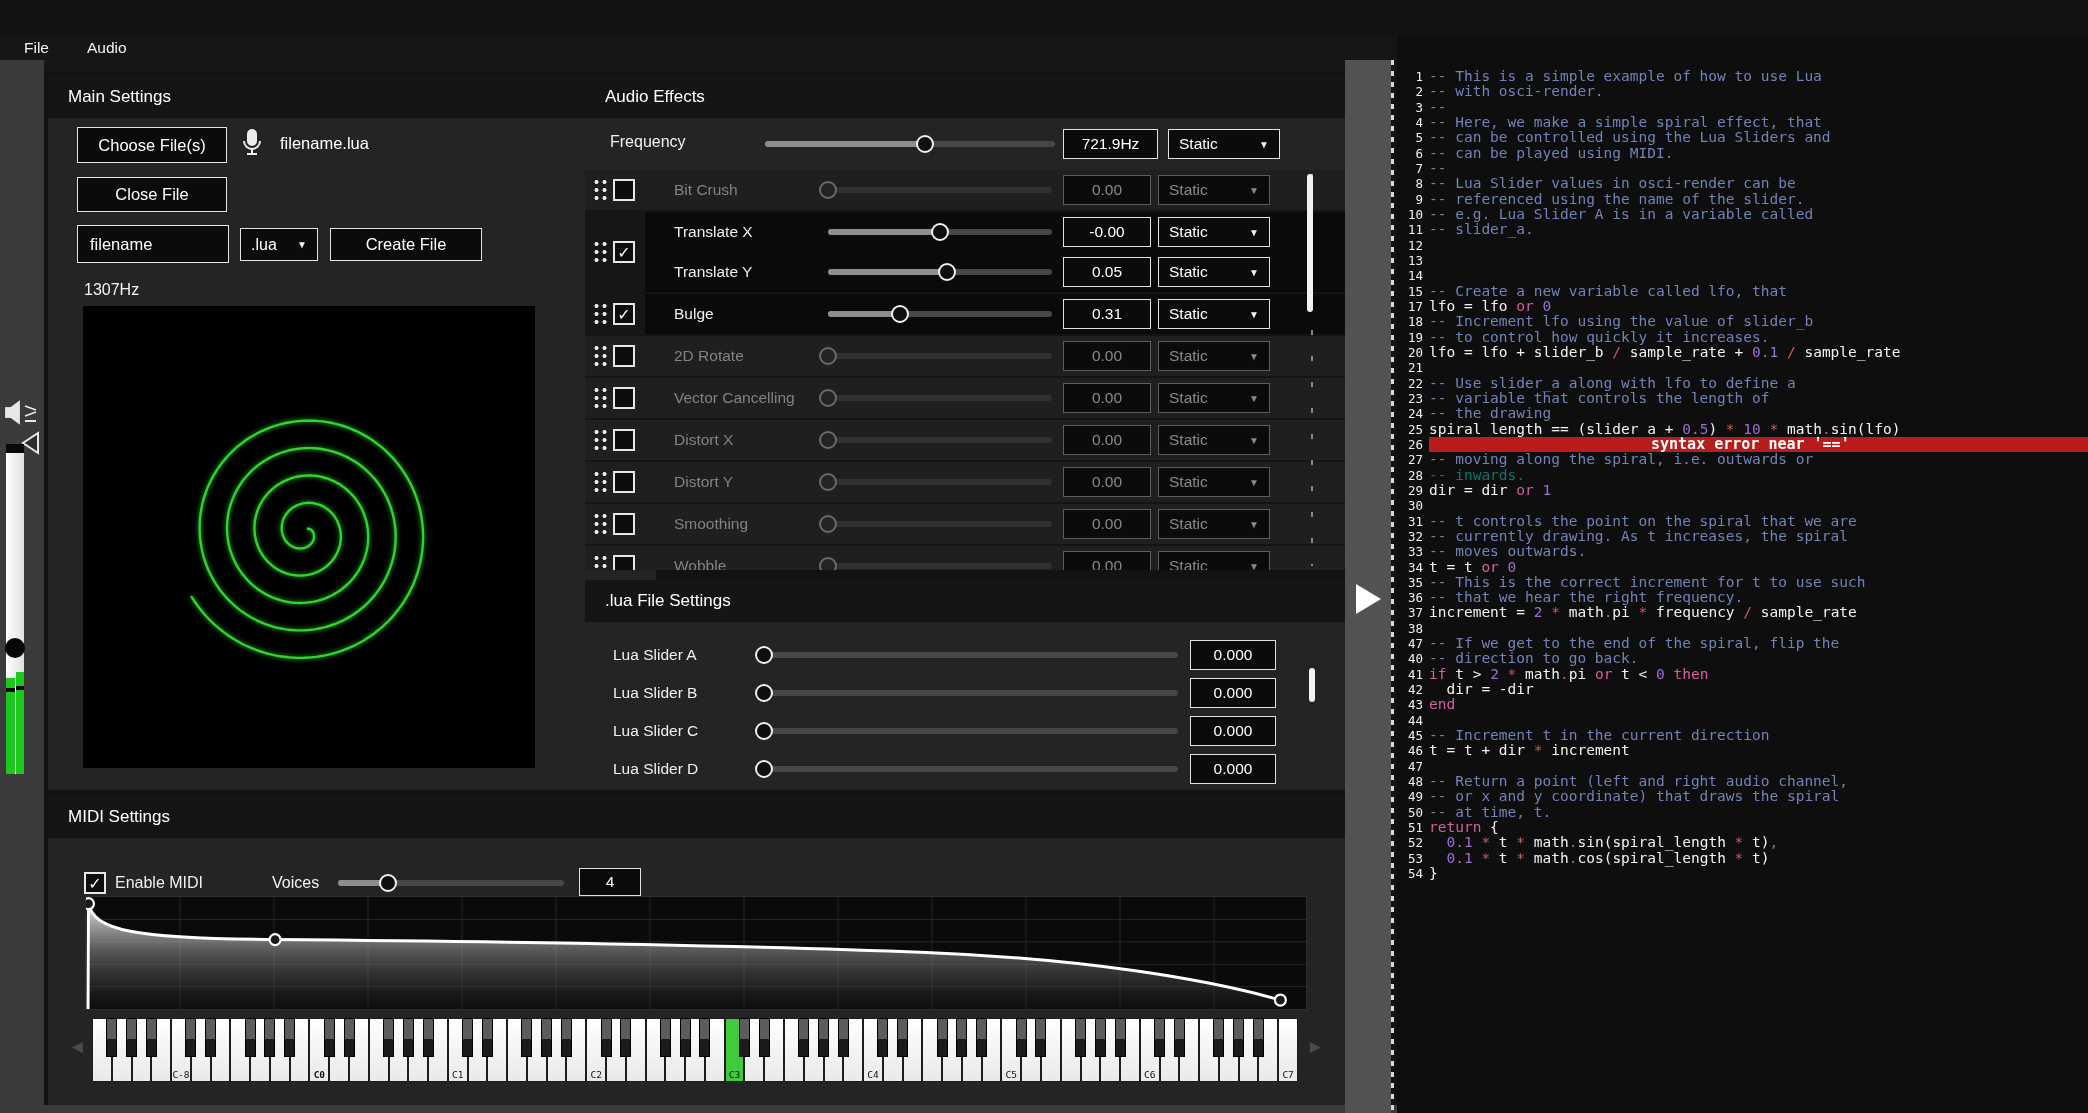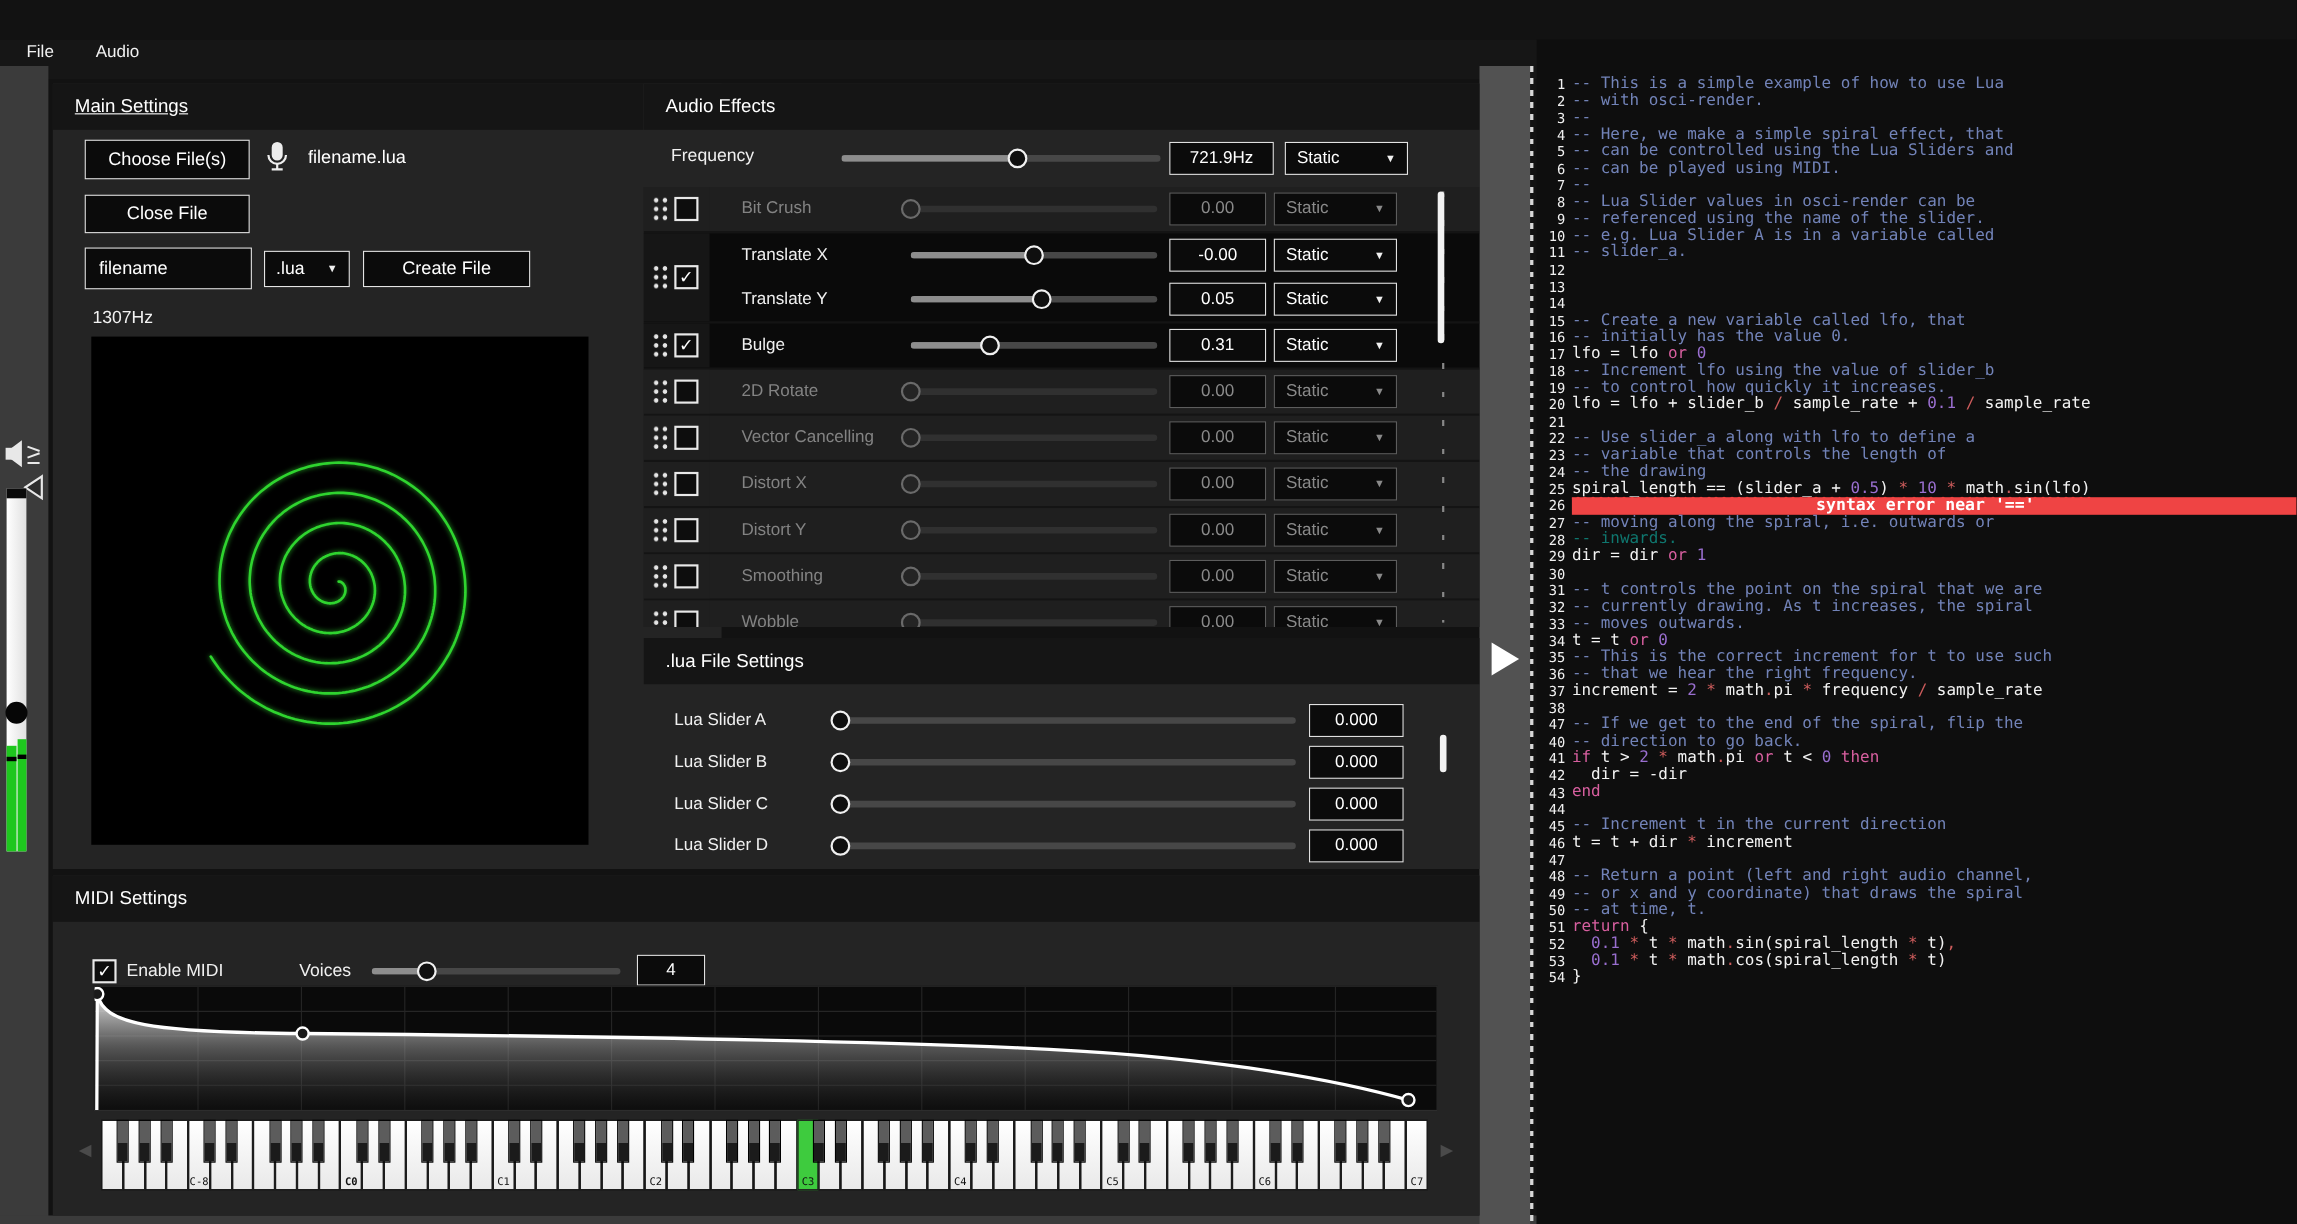--- a/index.html
+++ b/index.html
@@ -30,21 +30,21 @@
   .vcap{position:absolute;left:6px;top:384px;width:18px;height:9px;background:#0a0a0a;}
   .vthumb{position:absolute;left:5px;width:20px;height:20px;border-radius:50%;background:#060606;}
   .vmeter{position:absolute;left:6px;top:612px;width:18px;height:102px;}
   .vm1{position:absolute;left:0;top:6px;width:8.5px;height:96px;background:#1ec71e;}
   .vm2{position:absolute;left:9.5px;top:0;width:8.5px;height:102px;background:#1ec71e;}
   .vtick{position:absolute;left:0;width:100%;height:4px;background:#000;}
 
   
   .panel{position:absolute;background:#242424;overflow:hidden;}
   .phead{height:42px;background:#151515;color:#fff;font-size:17px;display:flex;align-items:center;padding-left:20px;}
-  .p-ms{left:48px;top:76px;width:608px;height:714px;text-decoration:underline;}
+  .p-ms{left:48px;top:76px;width:608px;height:714px;}
   .p-ae{left:585px;top:76px;width:760px;height:494px;}
   .p-lua{left:585px;top:580px;width:760px;height:210px;}
   .p-midi{left:48px;top:796px;width:1297px;height:309px;}
 
   .btn{position:absolute;background:#0b0b0b;border:1.5px solid #e4e4e4;color:#fff;display:flex;align-items:center;justify-content:center;font-size:16.5px;box-sizing:border-box;}
   .dropbox{position:absolute;background:#0b0b0b;border:1.5px solid #e4e4e4;color:#fff;display:flex;align-items:center;justify-content:space-between;box-sizing:border-box;font-size:16px;padding:0 10px;}
   .arr{font-size:10px;color:#f0f0f0;}
 
   
   .ms-choose{left:29px;top:51px;width:150px;height:36px;}
@@ -111,21 +111,21 @@
   .bk{position:absolute;top:0;height:39px;background:linear-gradient(180deg,#5c5c5c 0 55%,#1b1b1b 55%);border:1px solid #000;box-sizing:border-box;z-index:2;}
   .klab{position:absolute;bottom:1px;left:0;width:100%;text-align:center;font-size:9.5px;color:#111;font-family:"DejaVu Sans Mono",monospace;}
   .kbarrow{position:absolute;top:240px;font-size:19px;color:#4a4a4a;width:18px;text-align:center;}
   .kbl{left:20px;} .kbr{left:1258px;}
 
   
   .editor{position:absolute;left:1397px;top:36px;width:691px;height:1077px;background:#0e0e0e;font-family:"DejaVu Sans Mono",monospace;font-size:14.5px;line-height:15.33px;padding-top:33px;box-sizing:border-box;color:#e8e8e8;overflow:hidden;}
   .cl{display:flex;height:15.33px;}
   .g{width:26px;text-align:right;padding-right:6px;font-size:12.5px;flex:none;color:#f0f0f0;}
   .ct{white-space:pre;}
-  .bar{flex:1;background:#ef4444;color:#fff;font-weight:bold;font-size:15px;padding-left:222px;height:15.33px;line-height:15.33px;white-space:pre;}
+  .bar{flex:1;background:#b91c1c;color:#fff;font-weight:bold;font-size:15px;padding-left:222px;height:15.33px;line-height:15.33px;white-space:pre;}
   .sq{text-decoration:underline wavy #ff3b30;text-decoration-thickness:1px;text-underline-offset:3px;}
 </style>
 </head>
 <body>
 
 <div class="app">
 
   <div class="titlebar">
     <span class="tb-icon">
       <svg width="20" height="20" viewBox="0 0 20 20" fill="none" stroke="#28c828" stroke-width="1.5">
@@ -724,24 +724,20 @@
       </div>
       <div class="cl">
         <div class="g">14</div>
         <div class="ct"></div>
       </div>
       <div class="cl">
         <div class="g">15</div>
         <div class="ct"><span style="color: rgb(114, 131, 184);">-- Create a new variable called lfo, that</span></div>
       </div>
       <div class="cl">
-        <div class="g">16</div>
-        <div class="ct"><span style="color: rgb(114, 131, 184);">-- initially has the value 0.</span></div>
-      </div>
-      <div class="cl">
         <div class="g">17</div>
         <div class="ct"><span style="color: rgb(242, 242, 242);">lfo = lfo </span><span style="color: rgb(215, 95, 159);">or</span><span style="color: rgb(242, 242, 242);"> </span><span style="color: rgb(154, 111, 208);">0</span></div>
       </div>
       <div class="cl">
         <div class="g">18</div>
         <div class="ct"><span style="color: rgb(114, 131, 184);">-- Increment lfo using the value of slider_b</span></div>
       </div>
       <div class="cl">
         <div class="g">19</div>
         <div class="ct"><span style="color: rgb(114, 131, 184);">-- to control how quickly it increases.</span></div>

